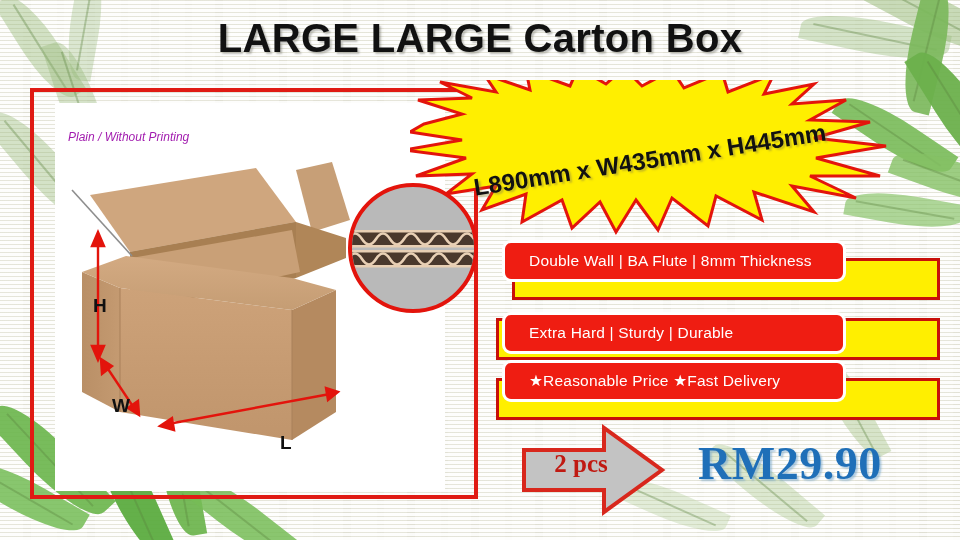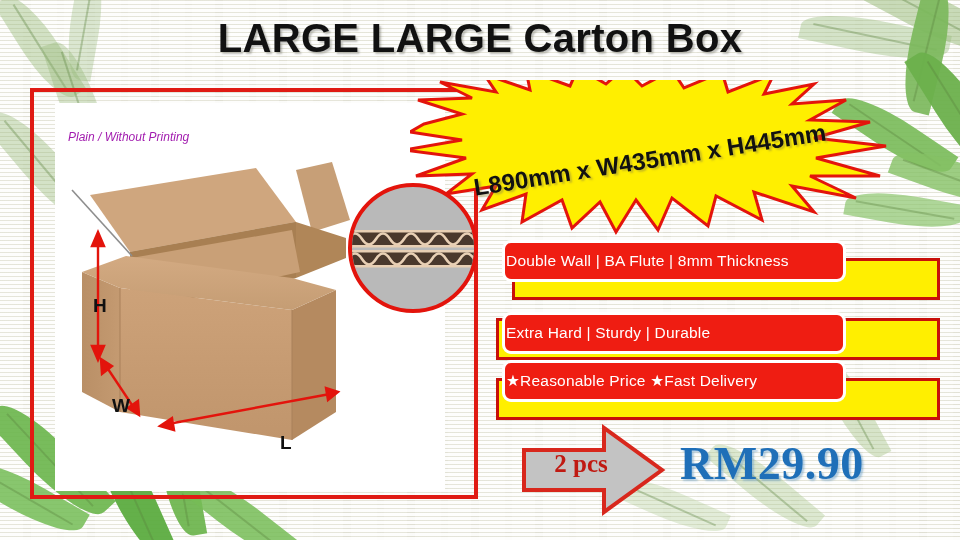--- a/index.html
+++ b/index.html
@@ -87,32 +87,32 @@
     position:absolute;background:#ffef00;border:3px solid #c8100a;
     box-sizing:border-box;
   }
   .feat-red{
     position:absolute;background:#ef1d12;border:3px solid #fff;
     border-radius:9px;box-sizing:border-box;
     display:flex;align-items:center;
   }
   .feat-red span{
     color:#fff;font-size:15.5px;font-weight:400;white-space:nowrap;
-    padding-left:1px;letter-spacing:.2px;
+    padding-left:24px;letter-spacing:.2px;
   }
 
   
   .arrow-wrap{position:absolute;left:518px;top:424px;width:150px;height:92px;}
   .arrow-label{
     position:absolute;left:536px;top:450px;width:90px;text-align:center;
     font-family:"Liberation Serif",serif;font-size:25px;font-weight:700;
     color:#c01a12;
   }
   .price{
-    position:absolute;left:680px;top:437px;width:250px;
+    position:absolute;left:698px;top:437px;width:250px;
     font-family:"Liberation Serif",serif;font-size:46px;font-weight:700;
     color:#1f6fb8;white-space:nowrap;letter-spacing:.5px;
     text-shadow:2px 2px 2px rgba(110,160,200,.55);
   }
   .remarks{
     position:absolute;left:0;top:512px;width:950px;text-align:right;
     font-size:12.5px;font-weight:700;color:#5b3208;white-space:nowrap;
   }
 </style>
 </head>

